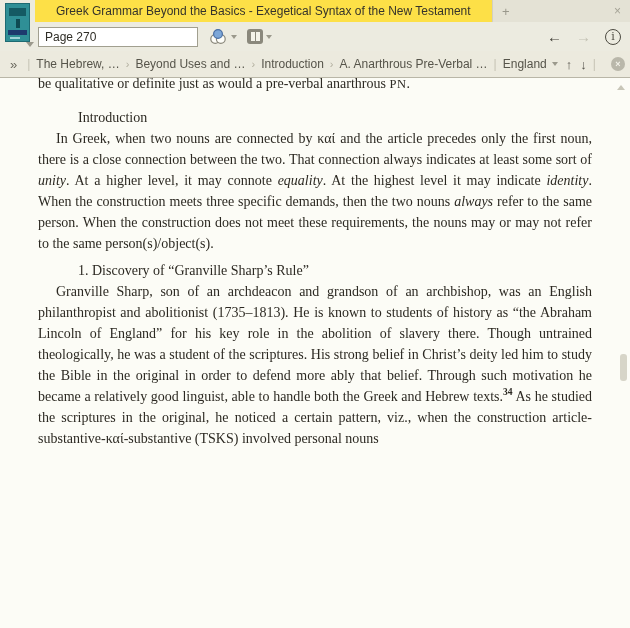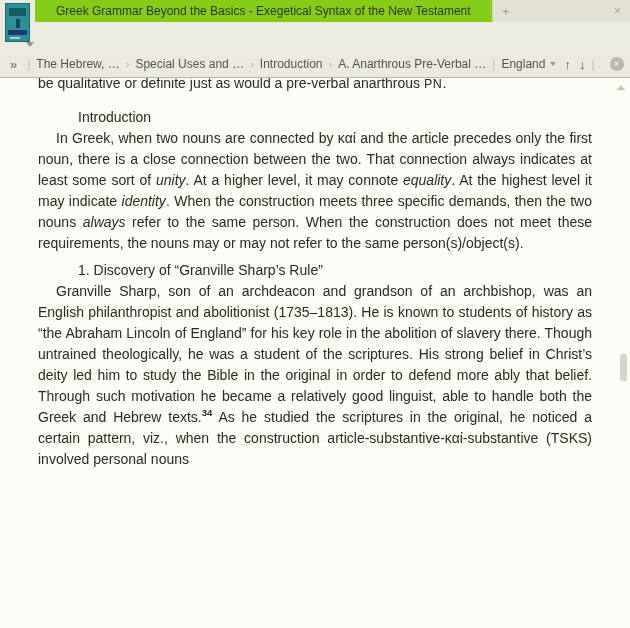--- a/index.html
+++ b/index.html
@@ -12,21 +12,21 @@
           background:#2f8f96; border:1px solid #1d6a72; }
   .book .bd1 { position:absolute; left:3px; top:4px; right:3px; height:8px; background:#145a63; }
   .book .bd2 { position:absolute; left:10px; top:15px; width:4px; height:9px; background:#0e4a52; }
   .book .bd3 { position:absolute; left:2px; top:26px; right:2px; height:5px; background:#1d3a6e; }
   .book .bd4 { position:absolute; left:4px; bottom:2px; width:10px; height:2px; background:#9fd4d8; }
   .book-caret { position:absolute; left:26px; top:42px; width:0; height:0;
                 border-left:4px solid transparent; border-right:4px solid transparent;
                 border-top:5px solid #9b998c; }
 
   .tab-row { position:absolute; left:35px; right:0; top:0; height:22px; display:flex; background:#e4e2d5; }
-  .tab-active { flex:0 0 458px; background:#84cc16; border-right:1px solid #d2cfc0;
+  .tab-active { flex:0 0 458px; background:#fde047; border-right:1px solid #d2cfc0;
                 display:flex; align-items:center; padding-left:21px;
                 font-size:12px; color:#35332b; white-space:nowrap; overflow:hidden; }
   .tab-rest { flex:1; display:flex; align-items:center; justify-content:space-between;
               padding:0 9px; color:#9a988b; font-size:13px; }
   .tab-plus { font-size:13px; color:#9a988b; cursor:default; }
   .tab-x { font-size:12px; color:#a5a396; }
 
   .toolbar-row { position:absolute; left:35px; right:0; top:22px; height:29px;
                  display:flex; align-items:center; }
   .page-input { width:160px; height:20px; margin-left:3px; border:1px solid #a19f8f;
@@ -56,21 +56,21 @@
   .crumb-sep { color:#b2af9f; margin:0 6px; font-size:11px; }
   .crumb-right { margin-left:auto; display:flex; align-items:center; }
   .article-label { color:#56544a; }
   .updown { font-size:13px; font-weight:bold; color:#54524a; margin-left:8px; }
   .close-circle { width:14px; height:14px; border-radius:50%; background:#b9b7aa; color:#f3f2e9;
                   font-size:9px; font-weight:bold; display:flex; align-items:center;
                   justify-content:center; margin-left:9px; }
 
   
   .content { position:relative; height:550px; background:#fcfcf6; overflow:hidden;
-             padding:0 38px; font-family:Liberation Sans, sans-serif; font-size:14px;
+             padding:0 38px; font-family:Liberation Serif, serif; font-size:14px;
              line-height:21px; color:#2c2922; }
   .blk { }
   .partial { margin-top:-5px; }
   .heading-italic { font-style:italic; margin:13px 0 0 20px; line-height:23px; }
   .subheading { margin:12px 0 0 40px; }
   .subheading2 { margin:6px 0 0 40px; }
   .para { text-align:justify; text-indent:18px; }
   sup { font-size:9.5px; font-weight:bold; vertical-align:super; line-height:0; }
   .sc { font-size:12.5px; letter-spacing:0.5px; }
 
@@ -95,28 +95,50 @@
   <div class="tab-row">
     <div class="tab-active">
       <span>Greek Grammar Beyond the Basics - Exegetical Syntax of the New Testament</span>
     </div>
     <div class="tab-rest">
       <span class="tab-plus">+</span>
       <span class="tab-x">×</span>
     </div>
   </div>
 
+  <div class="toolbar-row">
+    <input class="page-input" value="Page 270" style="">
+    <div class="tbtn">
+      <svg width="20" height="20" viewBox="0 0 20 20">
+        <circle cx="7.2" cy="12" r="4.4" fill="#fdfdf8" stroke="#8a887c" stroke-width="1.2"></circle>
+        <circle cx="12.8" cy="12" r="4.4" fill="#fdfdf8" stroke="#8a887c" stroke-width="1.2"></circle>
+        <circle cx="10" cy="7" r="4.4" fill="#7da7d8" stroke="#4a6fa5" stroke-width="1.2"></circle>
+      </svg>
+      <span class="caret"></span>
+    </div>
+    <div class="tbtn">
+      <div class="col-icon">
+        <span class="b1"></span>
+          <span class="b2"></span>
+      </div>
+      <span class="caret"></span>
+    </div>
+    <div class="spacer"></div>
+    <span class="nav-arrow nav-back">←</span>
+    <span class="nav-arrow nav-fwd">→</span>
+    <span class="info-btn">i</span>
+  </div>
 </div>
 
 <div class="crumb-bar">
   <span class="crumb-expander">»</span>
   <span class="vline">|</span>
   <span class="crumb">The Hebrew, …</span>
   <span class="crumb-sep">›</span>
-  <span class="crumb">Special Uses and …</span>
+  <span class="crumb">Beyond Uses and …</span>
   <span class="crumb-sep">›</span>
   <span class="crumb">Introduction</span>
   <span class="crumb-sep">›</span>
   <span class="crumb">A. Anarthrous Pre-Verbal …</span>
   <div class="crumb-right">
     <span class="vline">|</span>
     <span class="article-label">England</span>
     <span class="caret" style="margin-left:5px"></span>
     <span class="updown">↑</span>
     <span class="updown">↓</span>

